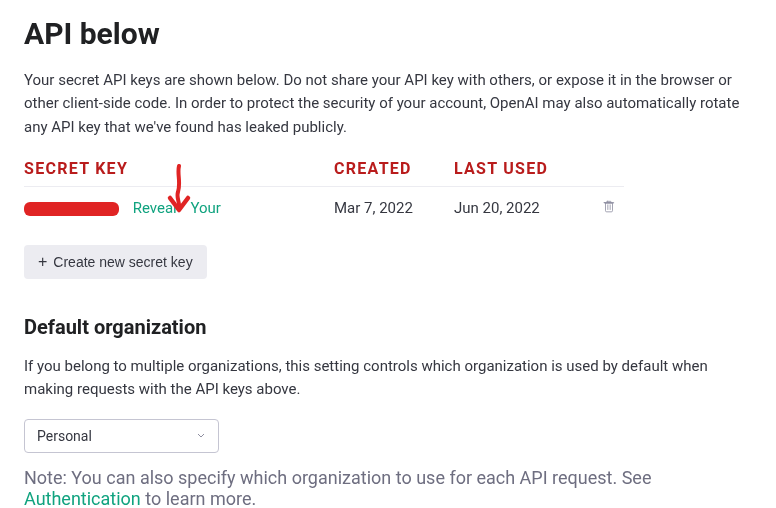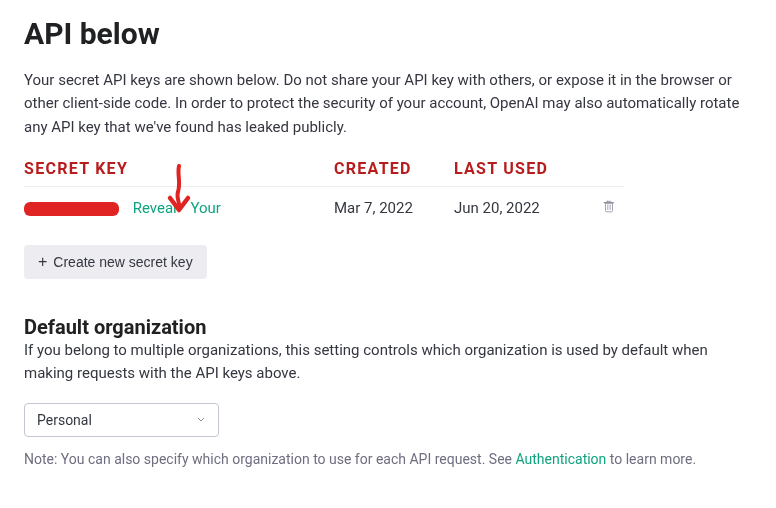--- a/index.html
+++ b/index.html
@@ -83,20 +83,21 @@
     }
     .plus {
       font-size: 16px;
       line-height: 1;
     }
     h2 {
       font-size: 20px;
       font-weight: 700;
       color: #202123;
       margin-top: 36px;
+      margin-bottom: 16px;
     }
     .org-desc {
       font-size: 15px;
       line-height: 1.55;
       color: #353740;
       margin-bottom: 18px;
       max-width: 740px;
     }
     .select-wrap {
       position: relative;
@@ -118,21 +119,21 @@
     }
     .chevron {
       position: absolute;
       right: 12px;
       top: 50%;
       transform: translateY(-50%);
       pointer-events: none;
     }
     .chevron svg { width: 12px; height: 12px; stroke: #8e8ea0; fill: none; stroke-width: 2; }
     .note {
-      font-size: 14px;
+      font-size: 18px;
       color: #6e6e80;
       margin-top: 14px;
     }
     .note a {
       color: #10a37f;
       text-decoration: none;
     }
     
     .arrow-annotation {
       position: absolute;

